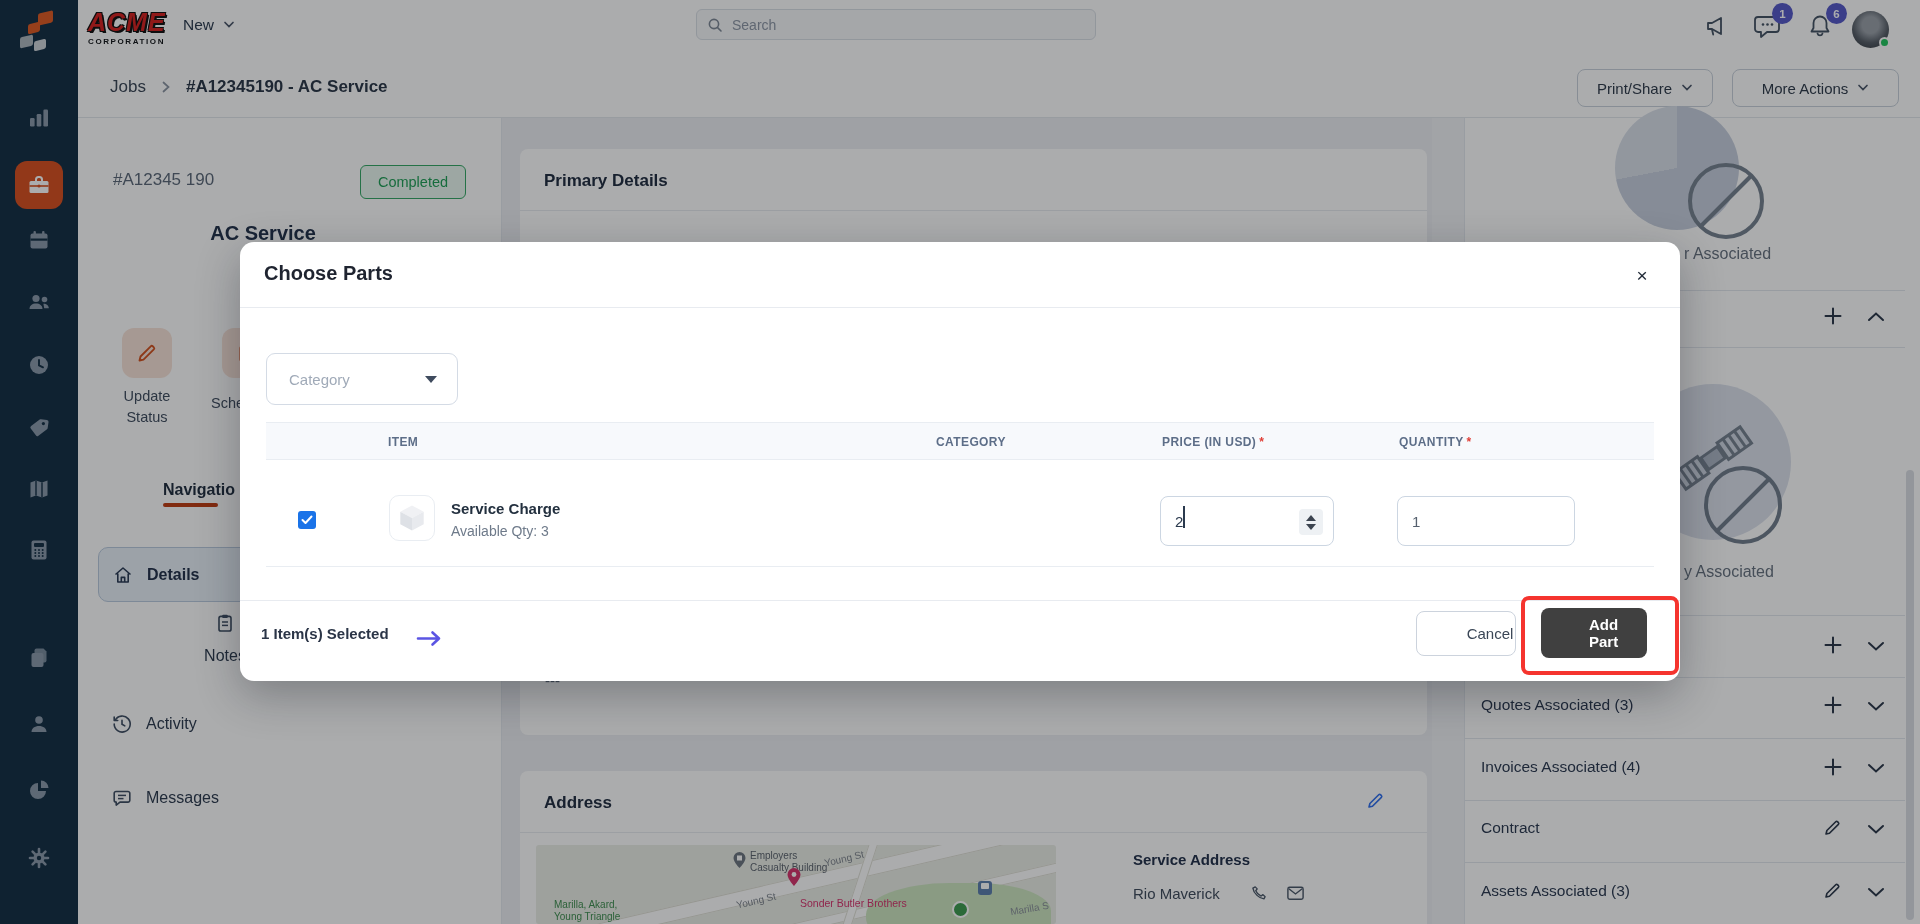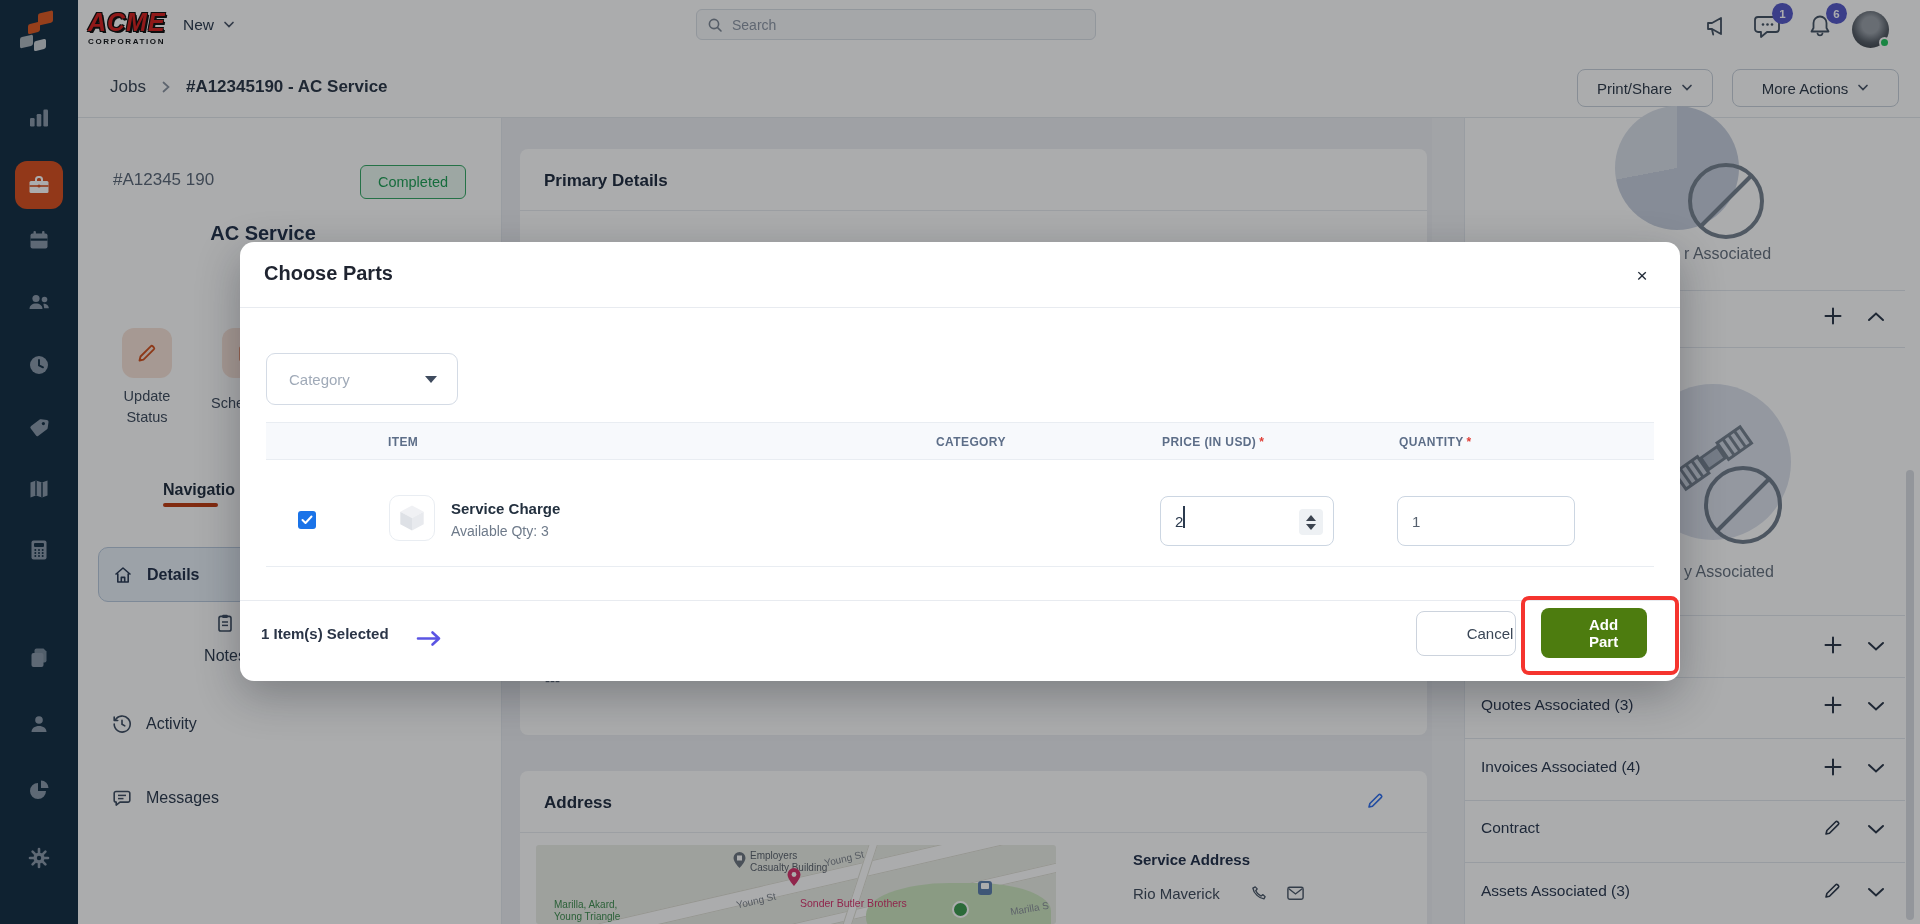--- a/index.html
+++ b/index.html
@@ -99,21 +99,21 @@
   .num-input { position:absolute; top:36px; height:50px; border:1px solid #ccd6e2; border-radius:8px; background:#fff;
                font-size:15px; color:#2b3a4e; padding:0 36px 0 14px; outline:none; font-family:"Liberation Sans",sans-serif; }
   .stepper { position:absolute; top:49px; width:24px; height:26px; background:#eef1f4; border-radius:4px;
              display:flex; flex-direction:column; align-items:center; justify-content:center; gap:3px; cursor:pointer; }
   .tri-up { width:0; height:0; border-left:5px solid transparent; border-right:5px solid transparent; border-bottom:6px solid #3c4450; }
   .tri-dn { width:0; height:0; border-left:5px solid transparent; border-right:5px solid transparent; border-top:6px solid #3c4450; }
   .modal-foot-divider { position:absolute; left:0; top:358px; width:1440px; height:1px; background:#e8ebf0; }
   .selected-txt { position:absolute; left:21px; top:383px; font-size:15px; font-weight:bold; color:#2b3547; }
   .btn { position:absolute; border-radius:8px; font-size:15px; display:flex; align-items:center; justify-content:center; cursor:pointer;padding-left:48px; }
   .btn-cancel { left:1176px; top:369px; width:100px; height:45px; background:#fff; border:1px solid #ccd3dd; color:#3a4656; }
-  .btn-add { left:1301px; top:366px; width:106px; height:50px; background:#4d7c0f; color:#fff; font-weight:bold; }
+  .btn-add { left:1301px; top:366px; width:106px; height:50px; background:#404040; color:#fff; font-weight:bold; }
   #red-box { left:1521px; top:596px; width:158px; height:79px; border:4px solid #f5342e; border-radius:8px; z-index:60; pointer-events:none; }
 
   .scroll-thumb { position:absolute; left:1906px; top:470px; width:8px; height:450px; background:#93969b; border-radius:4px; z-index:45; }
   .gap-track { position:absolute; left:1432px; top:118px; width:32px; height:806px; background:#f2f3f6; }
 </style>
 </head>
 <body>
 
 <div id="stage">
 

